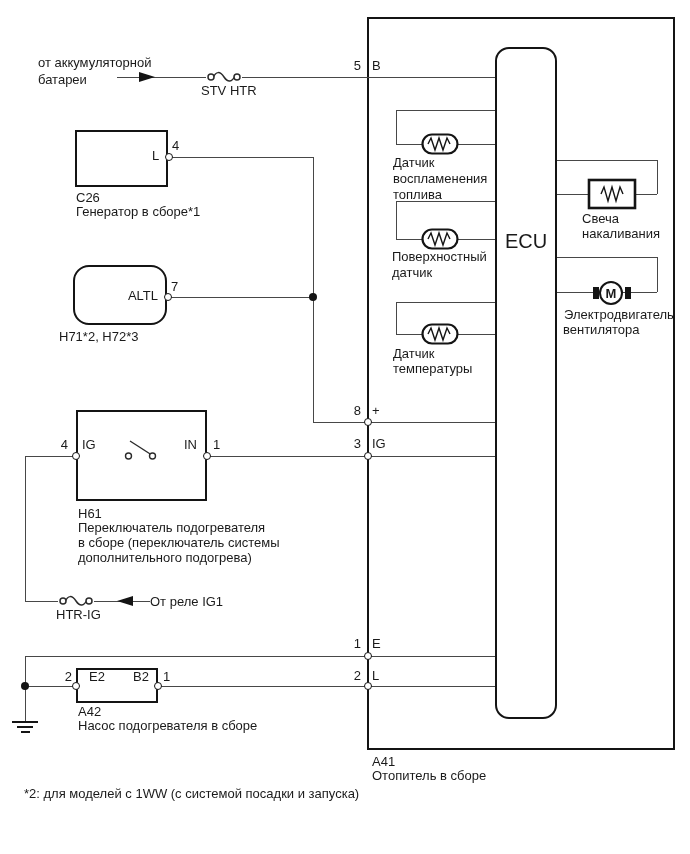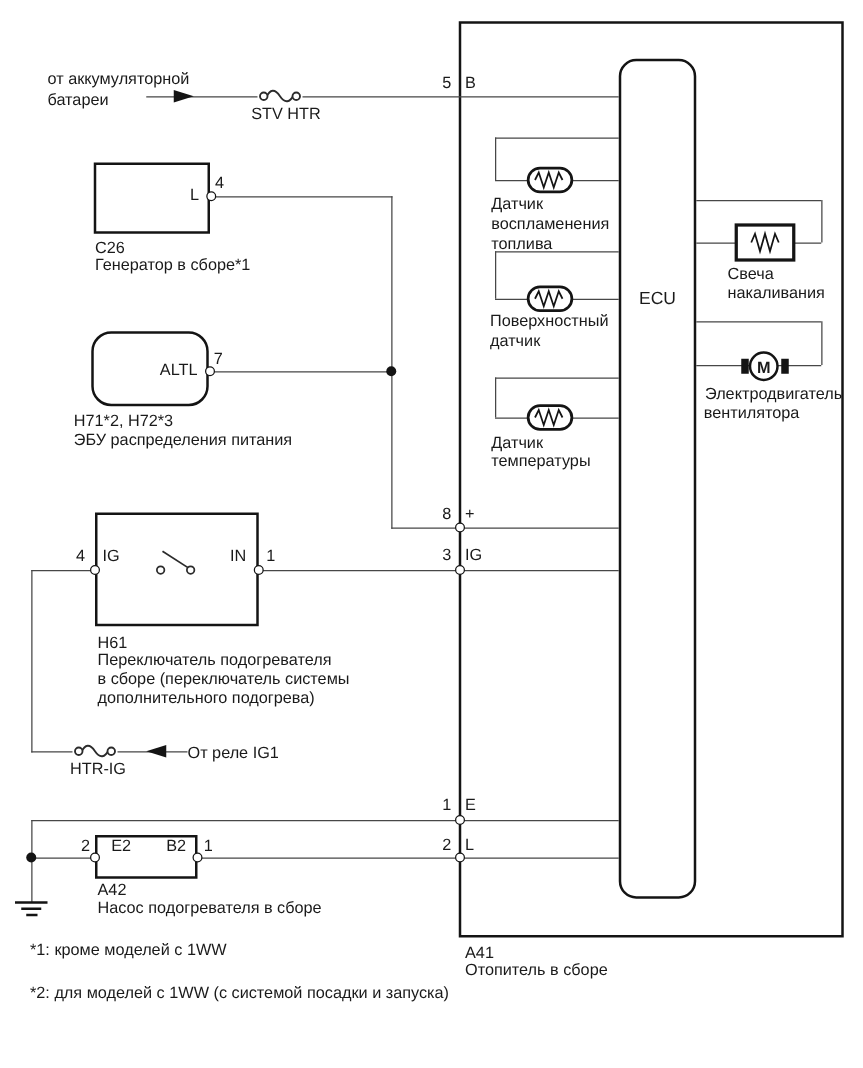--- a/index.html
+++ b/index.html
@@ -11,21 +11,21 @@
   .wv{position:absolute;width:1px;background:#474747;}
   .cbox{position:absolute;border:2px solid #141414;background:#fff;box-sizing:border-box;}
   .pin{position:absolute;width:8px;height:8px;border-radius:50%;background:#fff;
        border:1.5px solid #141414;box-sizing:border-box;}
   .dot{position:absolute;width:8px;height:8px;border-radius:50%;background:#141414;}
   .arrow-r{position:absolute;width:0;height:0;border-top:5px solid transparent;
            border-bottom:5px solid transparent;border-left:16px solid #141414;}
   .arrow-l{position:absolute;width:0;height:0;border-top:5px solid transparent;
            border-bottom:5px solid transparent;border-right:16px solid #141414;}
   .gnd{position:absolute;background:#141414;height:2px;}
-  .ecu-lbl{position:absolute;font-size:14px;text-align:center;}
+  .ecu-lbl{position:absolute;font-size:20px;text-align:center;}
   .motor-wrap{position:absolute;width:38px;height:26px;}
   .brush{position:absolute;width:6px;height:12px;background:#141414;top:7px;}
   .mcirc{position:absolute;left:6px;top:1px;width:24px;height:24px;border:2px solid #141414;
          border-radius:50%;background:#fff;box-sizing:border-box;font-size:13px;font-weight:bold;
          display:flex;align-items:center;justify-content:center;}
   svg{position:absolute;overflow:visible;}
 </style>
 </head>
 <body>
 
@@ -144,21 +144,20 @@
   <div class="lbl" style="left:201px;top:83px;">STV HTR</div>
 
   <div class="lbl" style="left:152px;top:148px;">L</div>
   <div class="lbl" style="left:172px;top:138px;">4</div>
   <div class="lbl" style="left:76px;top:190px;">C26</div>
   <div class="lbl" style="left:76px;top:204px;">Генератор в сборе*1</div>
 
   <div class="lbl num" style="left:108px;top:288px;width:50px;">ALTL</div>
   <div class="lbl" style="left:171px;top:279px;">7</div>
   <div class="lbl" style="left:59px;top:329px;">H71*2, H72*3</div>
-  <div class="lbl" style="left:59px;top:344px;">ЭБУ распределения питания</div>
 
   <div class="lbl num" style="left:50px;top:437px;">4</div>
   <div class="lbl" style="left:82px;top:437px;">IG</div>
   <div class="lbl" style="left:184px;top:437px;">IN</div>
   <div class="lbl" style="left:213px;top:437px;">1</div>
   <div class="lbl" style="left:78px;top:506px;">H61</div>
   <div class="lbl" style="left:78px;top:520px;">Переключатель подогревателя</div>
   <div class="lbl" style="left:78px;top:535px;">в сборе (переключатель системы</div>
   <div class="lbl" style="left:78px;top:550px;">дополнительного подогрева)</div>
 
@@ -191,16 +190,15 @@
   <div class="lbl" style="left:393px;top:346px;">Датчик</div>
   <div class="lbl" style="left:393px;top:361px;">температуры</div>
   <div class="lbl" style="left:582px;top:211px;">Свеча</div>
   <div class="lbl" style="left:582px;top:226px;">накаливания</div>
   <div class="lbl" style="left:564px;top:307px;">Электродвигатель</div>
   <div class="lbl" style="left:563px;top:322px;">вентилятора</div>
 
   <div class="lbl" style="left:372px;top:754px;">A41</div>
   <div class="lbl" style="left:372px;top:768px;">Отопитель в сборе</div>
 
-  <div class="lbl" style="left:24px;top:752px;">*1: кроме моделей с 1WW</div>
   <div class="lbl" style="left:24px;top:786px;">*2: для моделей с 1WW (с системой посадки и запуска)</div>
 
 </div>
 
 </body></html>

